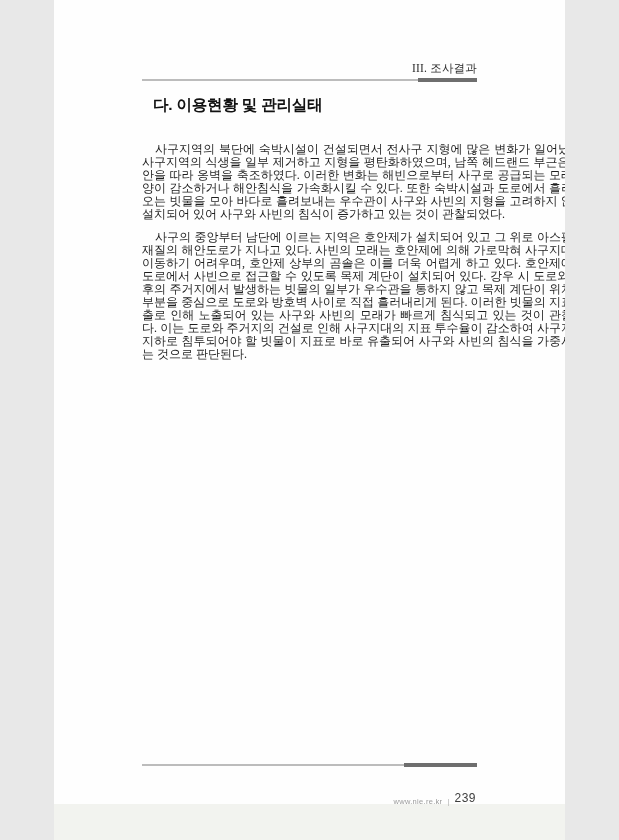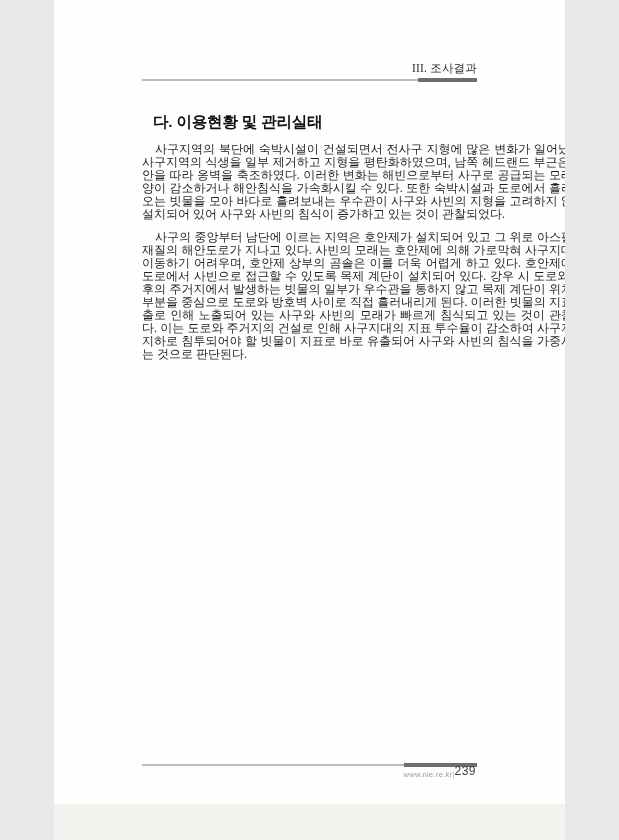--- a/index.html
+++ b/index.html
@@ -53,21 +53,21 @@
     height: 4px;
     background: #6e6e6e;
   }
   .rule-head .rule-dark { width: 59px; }
   .rule-foot .rule-dark { width: 73px; }
 
   
   .doc-title {
     position: absolute;
     left: 99px;
-    top: 112px;
+    top: 95px;
     font-size: 15.5px;
     font-weight: bold;
     letter-spacing: -0.2px;
     color: #111;
     font-family: "Liberation Sans", "DejaVu Sans", sans-serif;
   }
 
   .body-text {
     position: absolute;
     left: 88px;
@@ -81,24 +81,25 @@
     word-break: break-all;
   }
   .body-text p {
     text-indent: 13px;
     margin-bottom: 10px;
   }
 
   
   .footer-meta {
     position: absolute;
-    top: 764px;
+    top: 791px;
     right: 89px;
     display: flex;
     align-items: center;
+    gap: 5px;
   }
   .footer-site {
     font-size: 7.5px;
     color: #9a9a9a;
     letter-spacing: 0.3px;
     position: relative;
     top: 3px;
   }
   .footer-sep {
     font-size: 8px;

